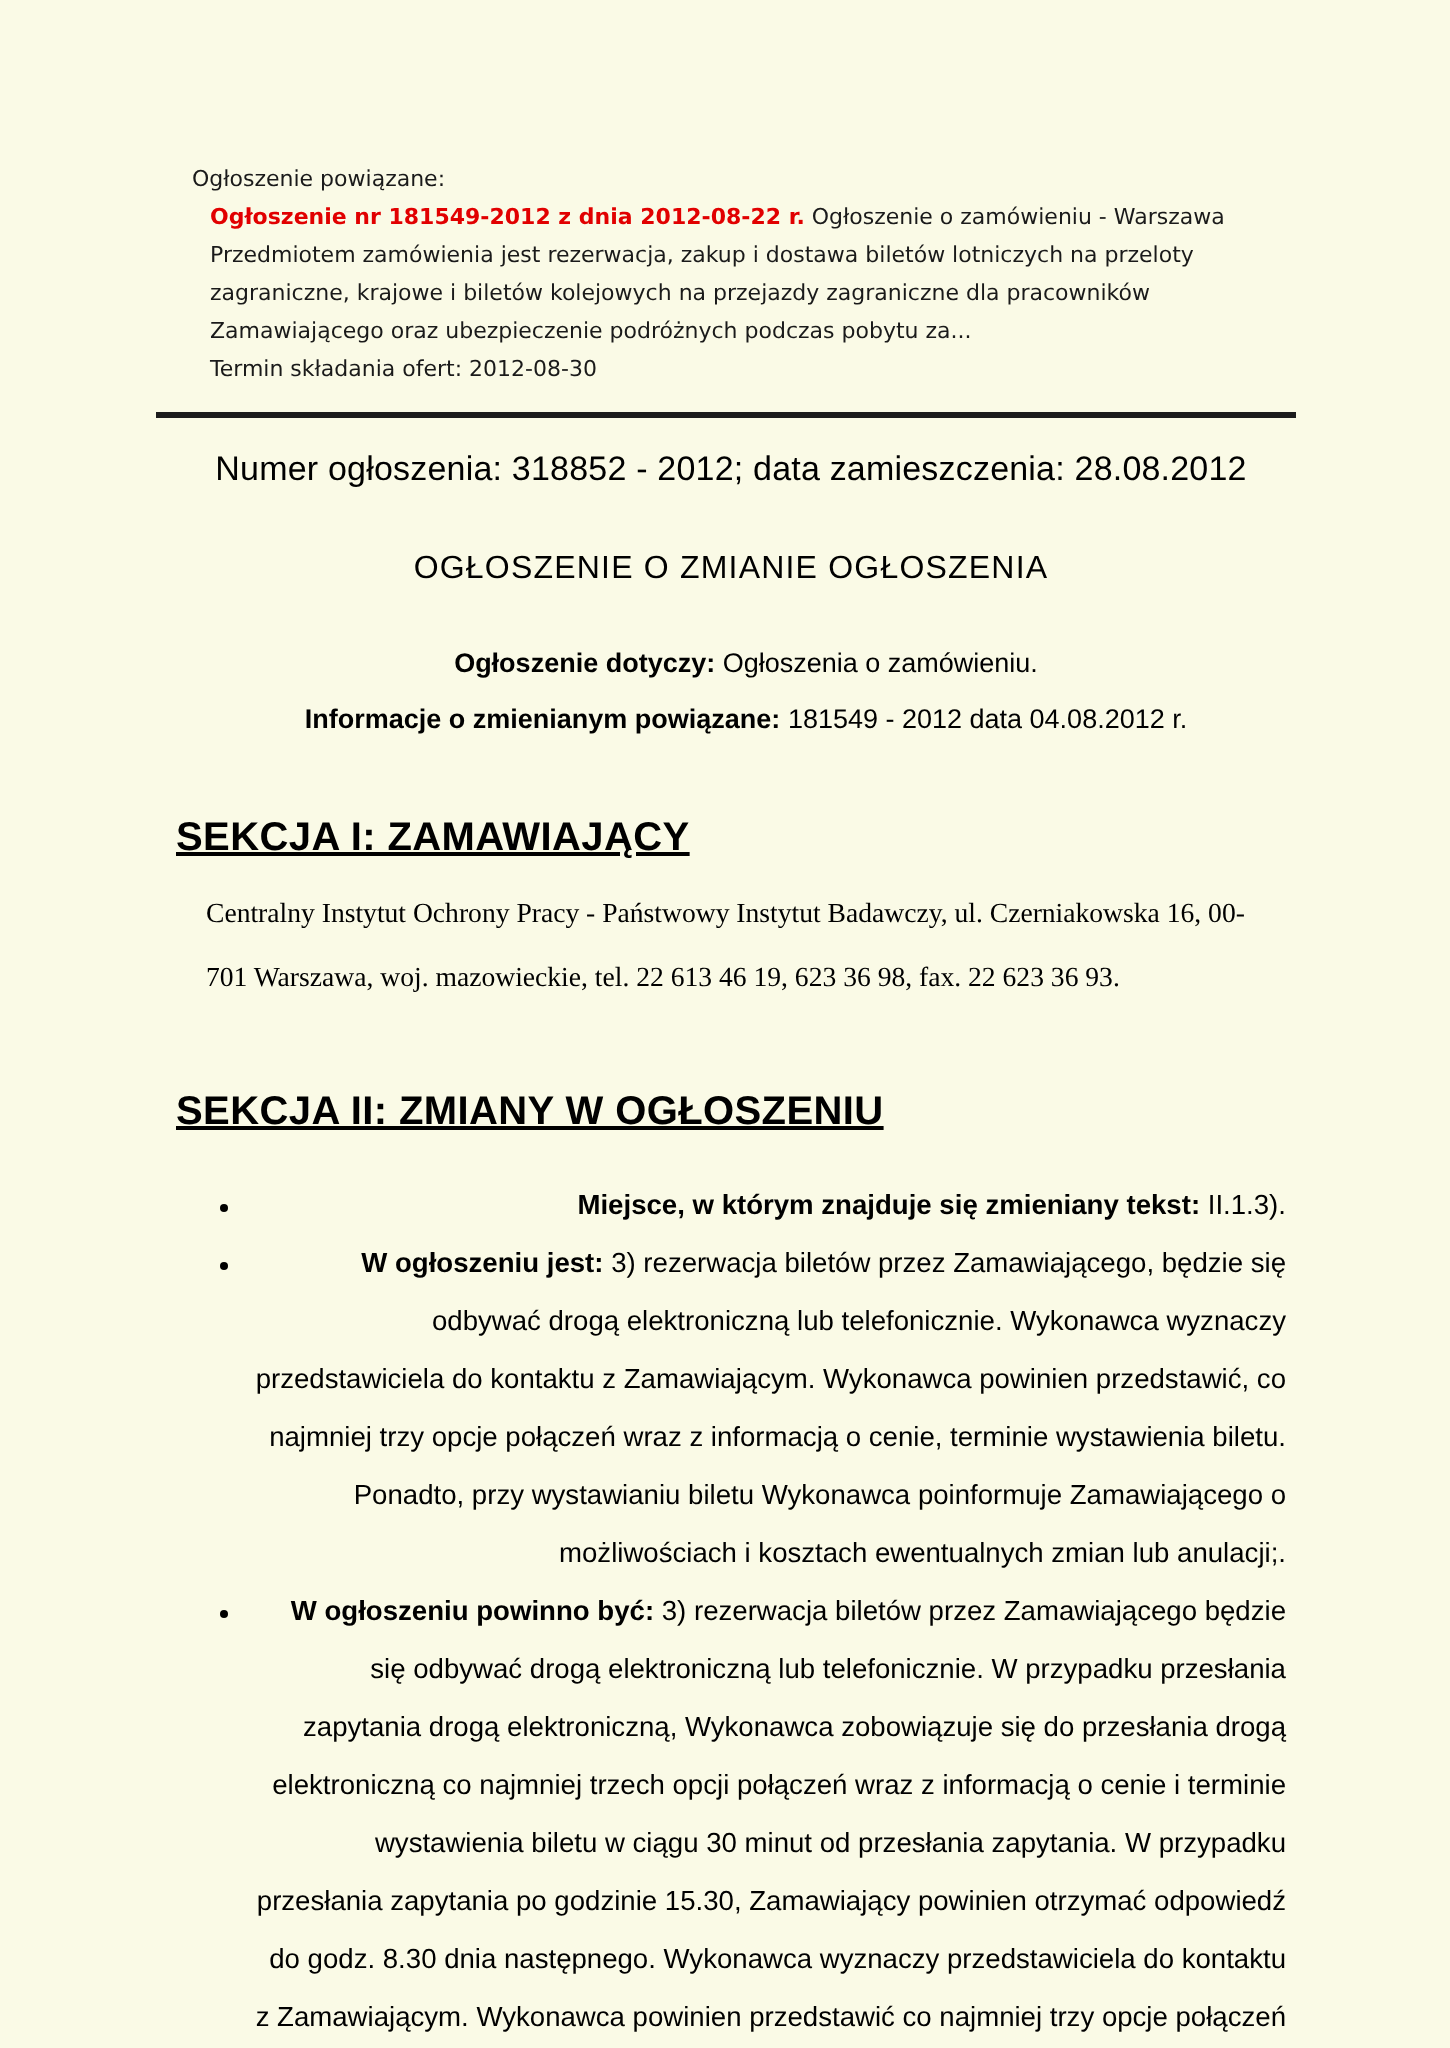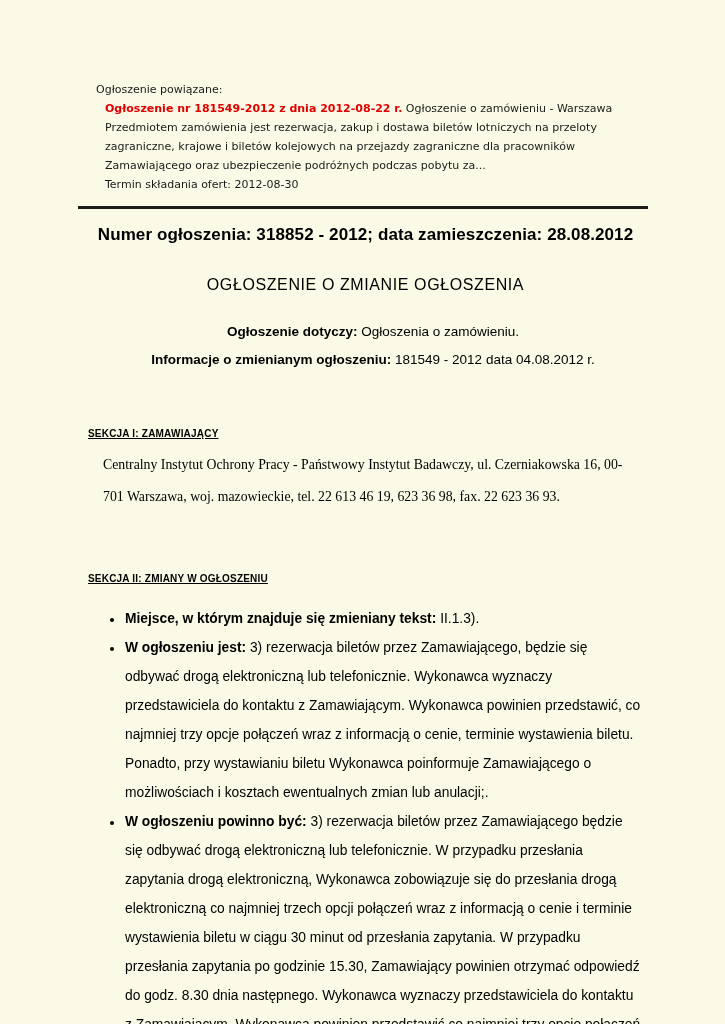--- a/index.html
+++ b/index.html
@@ -39,21 +39,21 @@
     border-top: 3px solid #1c1c1c;
     margin: 12px 77px 0 78px;
   }
 
   
   .doc { padding: 0 82px 40px 88px; }
 
   .h-number {
     margin-top: 16px;
     font-size: 17px;
-    font-weight: bold;
+    font-weight: normal;
     text-align: center;
     letter-spacing: 0.1px;
   }
   .h-title {
     margin-top: 31px;
     font-size: 16px;
     font-weight: normal;
     text-align: center;
     letter-spacing: 0.6px;
   }
@@ -64,22 +64,22 @@
     font-size: 13.5px;
     line-height: 17px;
     text-align: center;
   }
   .meta-first { margin-top: 29px; }
   .meta + .meta { margin-top: 11px; }
 
   .b { font-weight: bold; }
 
   .sec-heading {
-    margin-top: 60px;
-    font-size: 10px;
+    margin-top: 40px;
+    font-size: 20px;
     font-weight: bold;
     text-decoration: underline;
     letter-spacing: 0.2px;
   }
 
   .body-indent {
     margin: 10px 0 0;
     padding-left: 15px;
     font-size: 13.8px;
     line-height: 32px;
@@ -93,21 +93,21 @@
     font-weight: bold;
     line-height: 17px;
   }
 
   ul.changes {
     margin: 20px 0 0;
     padding-left: 36px;
     font-size: 13.8px;
     line-height: 29px;
   }
-  ul.changes li { margin: 0; padding-left: 1px; }
+  ul.changes li { margin: 0; padding-left: 1px; text-align: right; }
   ul.changes li::marker { font-size: 12px; }
 </style>
 </head>
 <body>
 
 <div class="page">
 
   <div class="related">
     <div>Ogłoszenie powiązane:</div>
     <div class="related-indent">
@@ -120,21 +120,21 @@
   <hr class="divider">
 
   <div class="doc">
 
     <div class="h-number">Numer ogłoszenia: 318852 - 2012; data zamieszczenia: 28.08.2012</div>
 
     <div class="h-title">OGŁOSZENIE O ZMIANIE OGŁOSZENIA</div>
 
     <p class="meta meta-first"><span class="b">Ogłoszenie dotyczy:</span><span> Ogłoszenia o zamówieniu.</span></p>
 
-    <p class="meta"><span class="b">Informacje o zmienianym ogłoszeniu:</span><span> 181549 - 2012 data 04.08.2012 r.</span></p>
+    <p class="meta"><span class="b">Informacje o zmienianym powiązane:</span><span> 181549 - 2012 data 04.08.2012 r.</span></p>
 
     <div class="sec-heading">SEKCJA I: ZAMAWIAJĄCY</div>
 
     <p class="body-indent">Centralny Instytut Ochrony Pracy - Państwowy Instytut Badawczy, ul. Czerniakowska 16, 00-701 Warszawa, woj. mazowieckie, tel. 22 613 46 19, 623 36 98, fax. 22 623 36 93.</p>
 
     <div class="sec-heading">SEKCJA II: ZMIANY W OGŁOSZENIU</div>
 
 
     <ul class="changes">
       <li><span class="b">Miejsce, w którym znajduje się zmieniany tekst:</span><span> II.1.3).</span></li>

